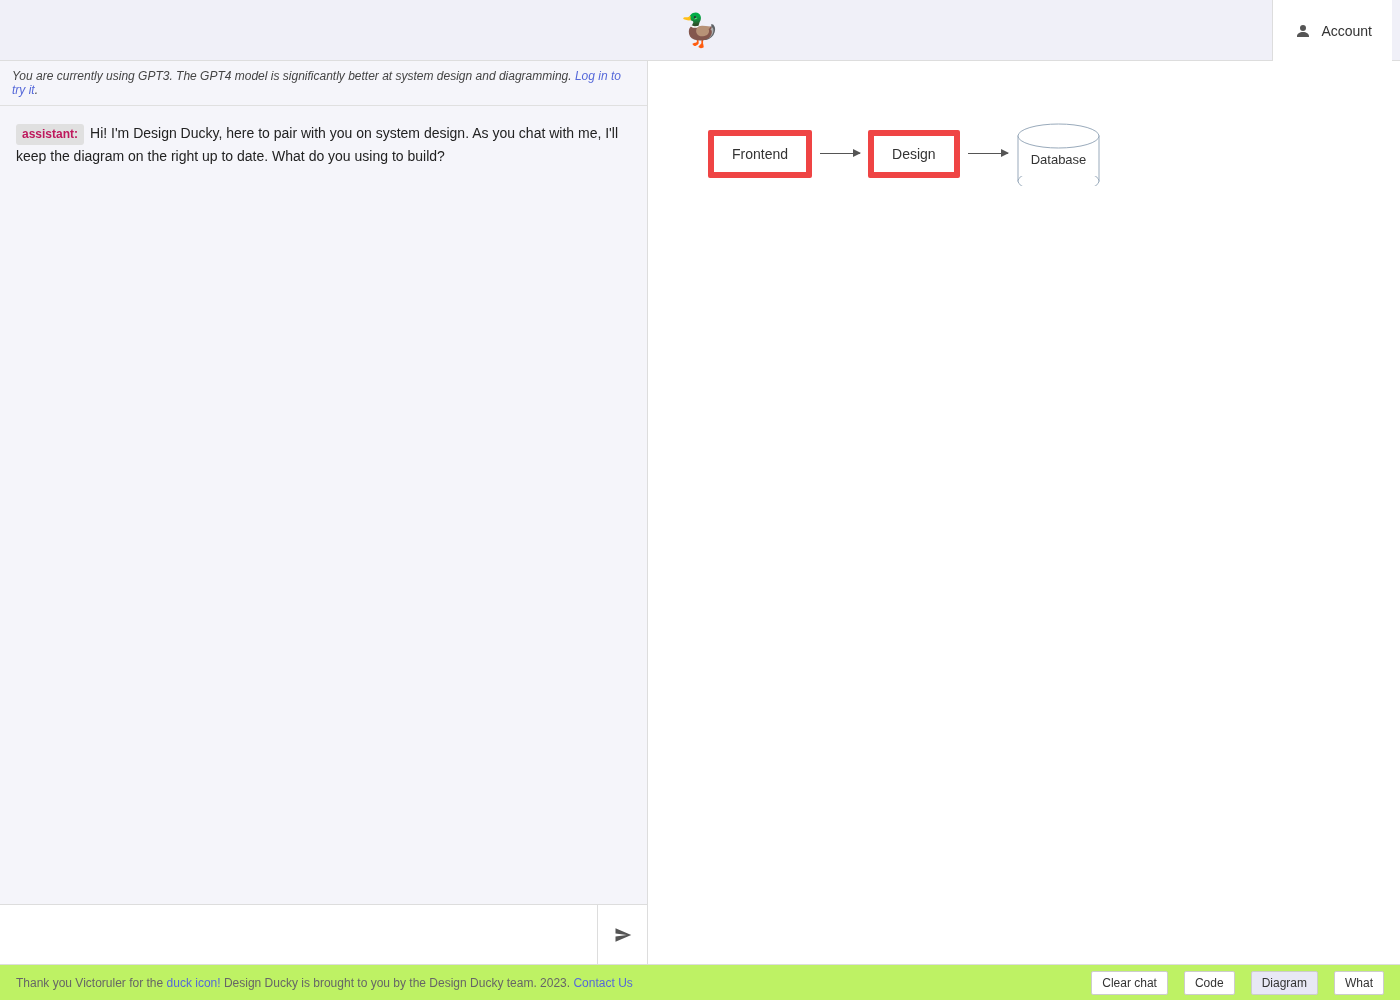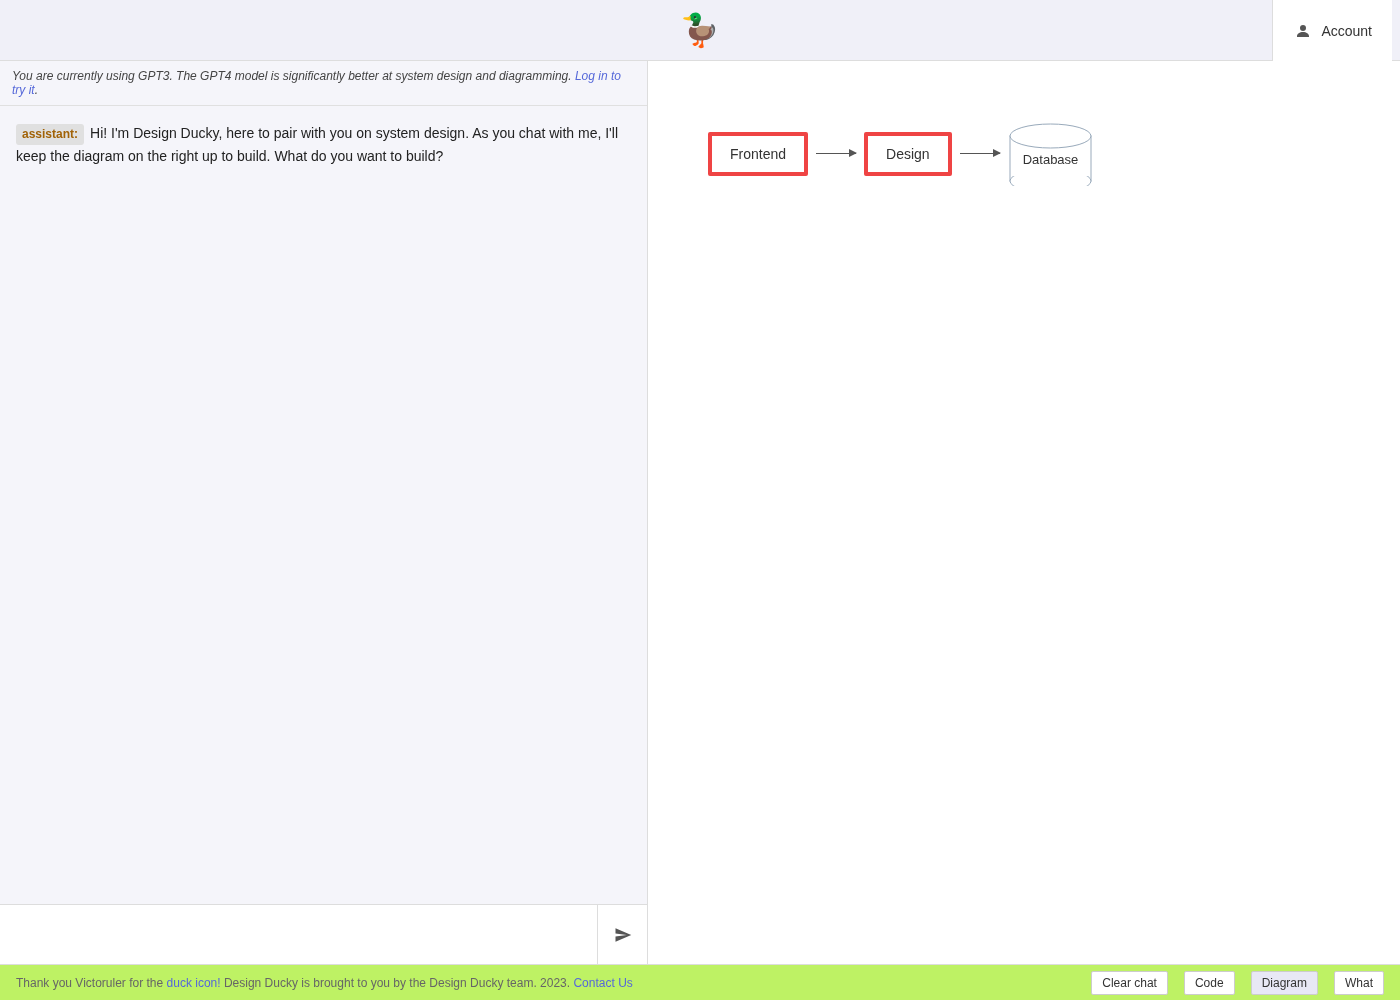--- a/index.html
+++ b/index.html
@@ -112,21 +112,21 @@
       color: #222;
     }
 
     .role-badge {
       display: inline-block;
       background: #e0e0e0;
       border-radius: 3px;
       padding: 1px 6px;
       font-size: 12px;
       font-weight: 600;
-      color: #a16207;
+      color: #be185d;
       margin-right: 6px;
     }
 
     
     .chat-input-area {
       border-top: 1px solid #ddd;
       display: flex;
       background: white;
       min-height: 60px;
     }
@@ -171,21 +171,21 @@
     
     .diagram-flow {
       display: flex;
       align-items: center;
       gap: 0;
       margin-top: 20px;
       margin-left: 20px;
     }
 
     .node-box {
-      border: 4px solid #ef4444;
+      border: 6px solid #ef4444;
       background: white;
       padding: 10px 18px;
       font-size: 14px;
       color: #333;
       border-radius: 2px;
     }
 
     .cylinder-wrapper {
       display: flex;
       flex-direction: column;
@@ -278,21 +278,21 @@
   <div class="chat-panel">
 
     <div class="notice-bar">
       <span>You are currently using GPT3. The GPT4 model is significantly better at system design and diagramming.</span>
       <a href="#">Log in to try it</a><span>.</span>
     </div>
 
     <div class="chat-messages">
       <div class="message">
         <div class="message-content">
-          <span class="role-badge">assistant:</span><span>Hi! I'm Design Ducky, here to pair with you on system design. As you chat with me, I'll keep the diagram on the right up to build. What do you want to build?</span>
+          <span class="role-badge">assistant:</span><span>Hi! I'm Design Ducky, here to pair with you on system design. As you chat with me, I'll keep the diagram on the right up to date. What do you using to build?</span>
         </div>
       </div>
     </div>
 
     <div class="chat-input-area">
       <textarea class="chat-textarea" rows="2" style=""></textarea>
       <button class="send-btn">
         <svg width="18" height="18" viewBox="0 0 24 24" fill="currentColor">
           <path d="M2 21l21-9L2 3v7l15 2-15 2v7z"></path>
         </svg>

